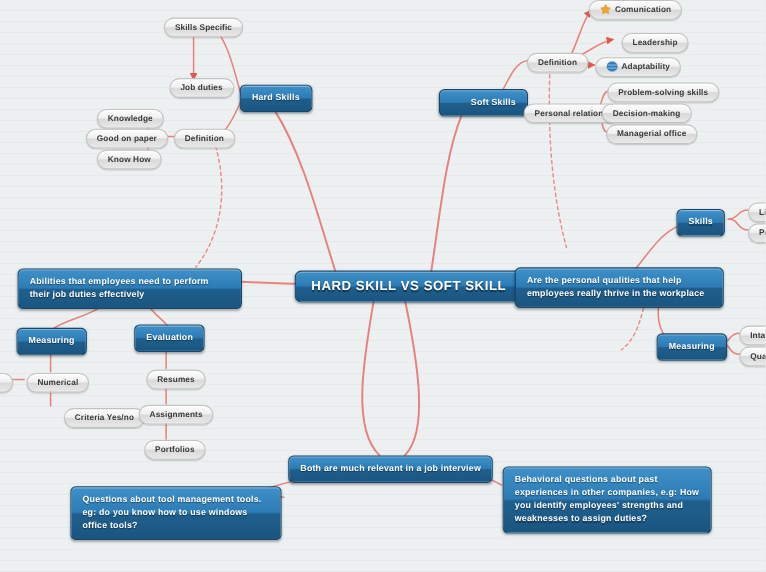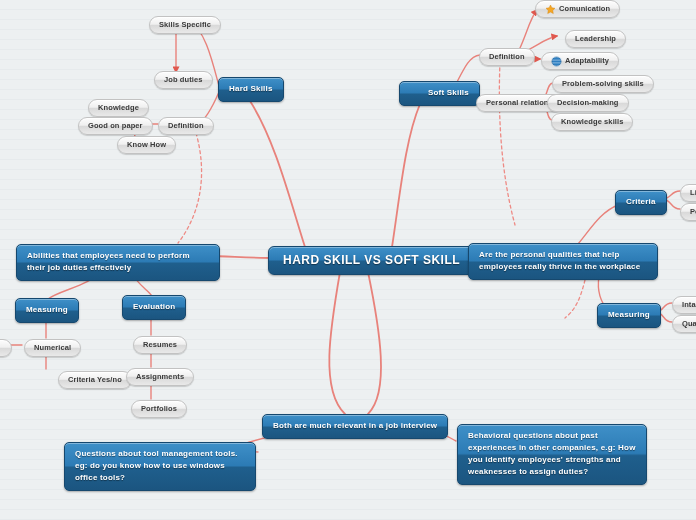--- a/index.html
+++ b/index.html
@@ -33,21 +33,21 @@
   
   .node {
     position: absolute;
     box-sizing: border-box;
     z-index: 5;
   }
 
   
   .pill {
     display: flex;
-    align-items: center;
+    align-items: flex-start;
     gap: 3px;
     padding: 2px 9px;
     border-radius: 9px;
     background: linear-gradient(to bottom, #fdfdfd 0%, #f0f0f0 45%, #d9d9d9 52%, #e9e9e9 100%);
     border: 1px solid #c2c2c2;
     box-shadow: 0 1px 1px rgba(0,0,0,0.16), inset 0 1px 0 rgba(255,255,255,0.85);
     color: #3a3a3a;
     font-size: 7.5px;
     font-weight: bold;
     letter-spacing: 0.1px;
@@ -187,21 +187,21 @@
   </div>
 
   <div class="node pill" style="left:88px; top:99px;">
     <span>Knowledge</span>
   </div>
 
   <div class="node pill" style="left:78px; top:117px;">
     <span>Good on paper</span>
   </div>
 
-  <div class="node pill" style="left:88px; top:136px;margin-left:29px;">
+  <div class="node pill" style="left:88px; top:136px;">
     <span>Know How</span>
   </div>
 
   <div class="node blue" style="left:399px; top:81px;padding-left:28px;">Soft Skills</div>
 
   <div class="node pill" style="left:479px; top:48px;">
     <span>Definition</span>
   </div>
 
   <div class="node pill" style="left:476px; top:94px;">
@@ -234,21 +234,21 @@
 
   <div class="node pill" style="left:552px; top:75px;">
     <span>Problem-solving skills</span>
   </div>
 
   <div class="node pill" style="left:547px; top:94px;">
     <span>Decision-making</span>
   </div>
 
   <div class="node pill" style="left:551px; top:113px;">
-    <span>Knowledge skills</span>
+    <span>Managerial office</span>
   </div>
 
   <div class="node blue wrap" style="left:16px; top:244px; width:204px;">Abilities that employees need to perform their job duties effectively</div>
 
   <div class="node blue" style="left:15px; top:298px;">Measuring</div>
 
   <div class="node blue" style="left:122px; top:295px;">Evaluation</div>
 
   <div class="node pill" style="left:24px; top:339px;">
     <span>Numerical</span>
@@ -269,21 +269,21 @@
   <div class="node pill" style="left:126px; top:368px;">
     <span>Assignments</span>
   </div>
 
   <div class="node pill" style="left:131px; top:400px;">
     <span>Portfolios</span>
   </div>
 
   <div class="node blue wrap" style="left:468px; top:243px; width:190px;">Are the personal qualities that help employees really thrive in the workplace</div>
 
-  <div class="node blue" style="left:615px; top:190px;">Criteria</div>
+  <div class="node blue" style="left:615px; top:190px;">Skills</div>
 
   <div class="node blue" style="left:597px; top:303px;">Measuring</div>
 
   <div class="node pill" style="left:680px; top:184px;">
     <span>Li</span>
   </div>
 
   <div class="node pill" style="left:680px; top:203px;">
     <span>Pe</span>
   </div>

